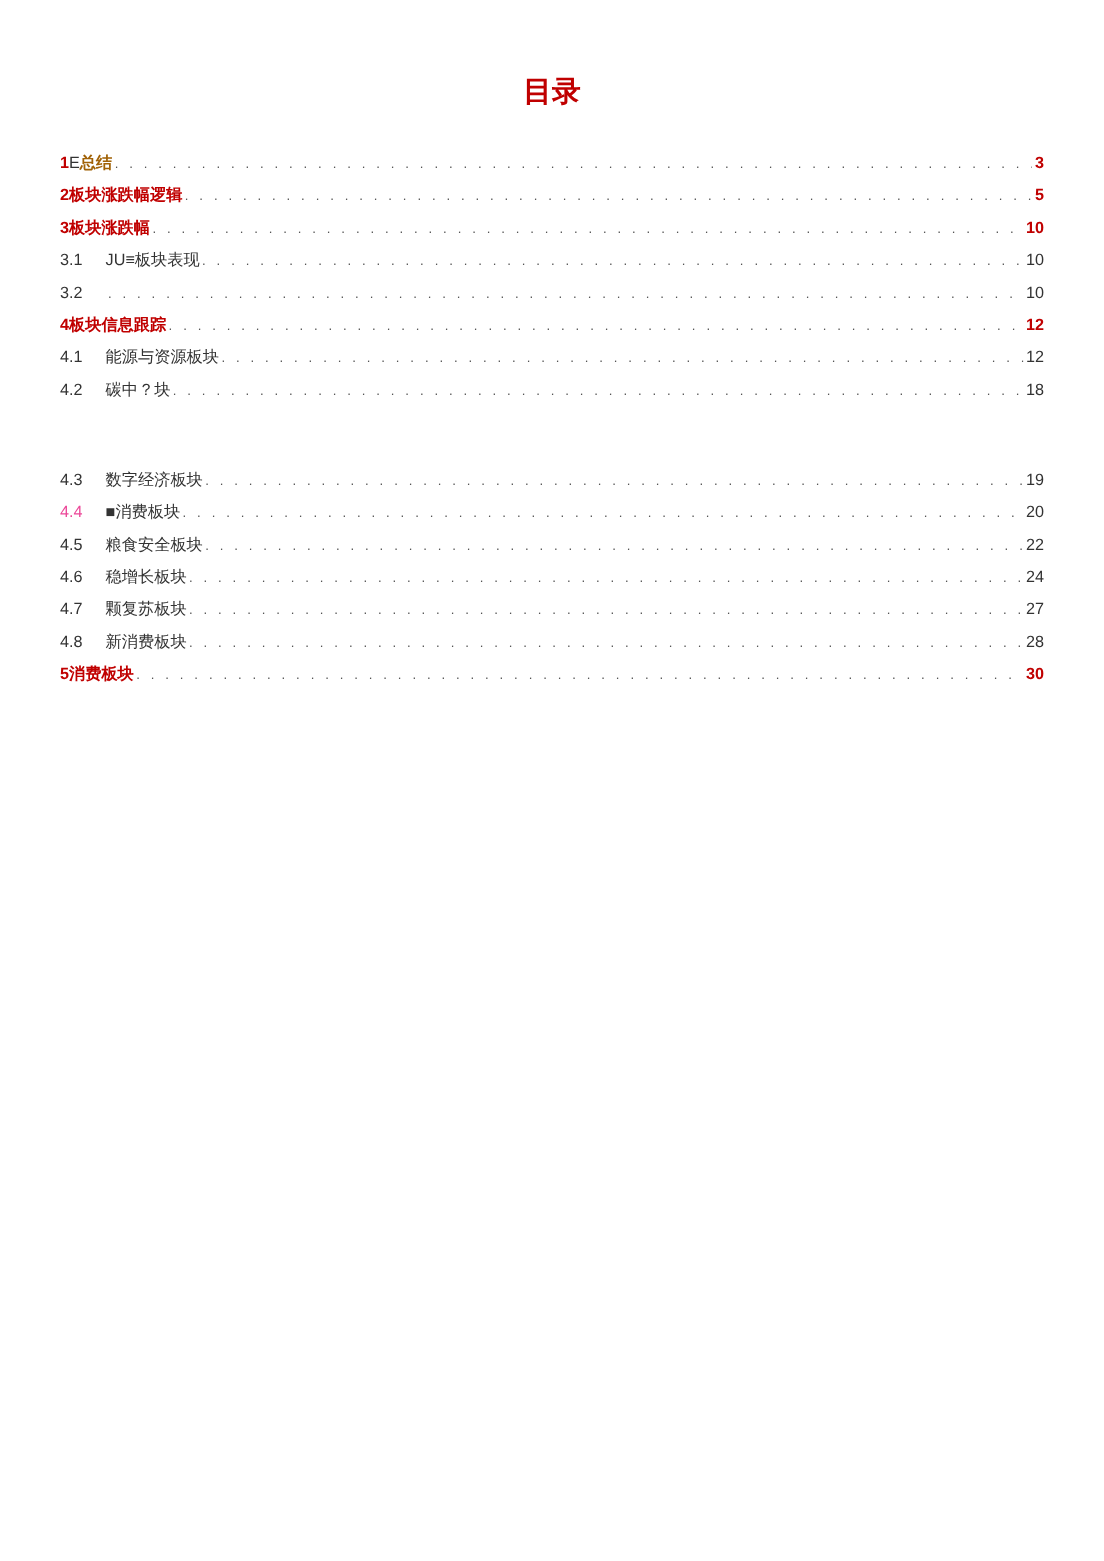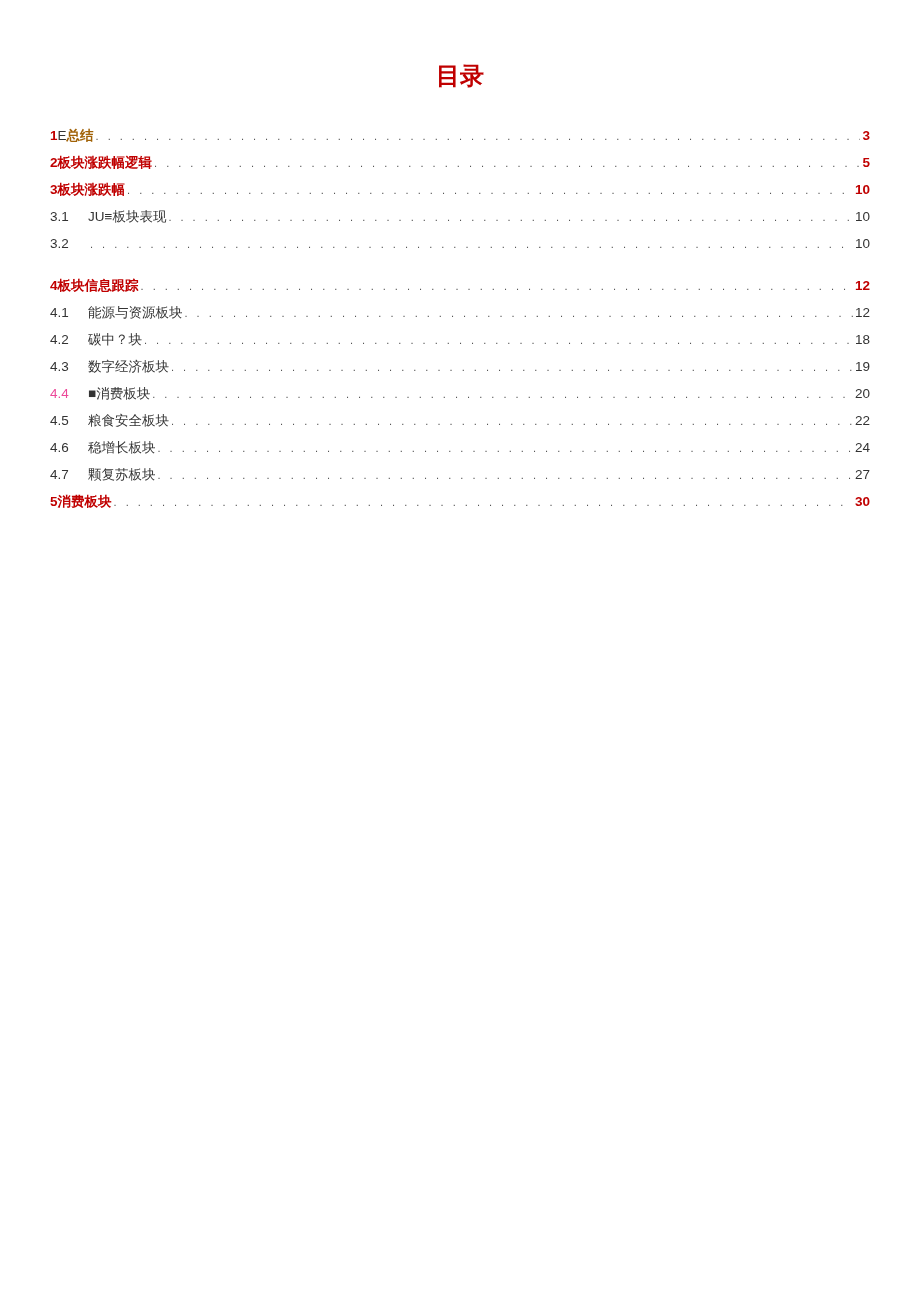--- a/index.html
+++ b/index.html
@@ -101,38 +101,38 @@
       <span class="toc-dots"></span>
       <span class="toc-page" style="color: rgb(51, 51, 51);">10</span>
     </div>
     <div class="toc-row level2">
       <span class="toc-number sub" style="color: rgb(51, 51, 51);">3.2</span>
       <span class="toc-dots"></span>
       <span class="toc-page" style="color: rgb(51, 51, 51);">10</span>
     </div>
     <div class="toc-row level1">
       <span class="toc-number" style="color: rgb(192, 0, 0);">4</span>
-      <span class="toc-text" style="color: rgb(192, 0, 0); margin-top: 15px;"> 板块信息跟踪</span>
+      <span class="toc-text" style="color: rgb(192, 0, 0);"> 板块信息跟踪</span>
       <span class="toc-dots"></span>
       <span class="toc-page" style="color: rgb(192, 0, 0);">12</span>
     </div>
     <div class="toc-row level2">
       <span class="toc-number sub" style="color: rgb(51, 51, 51);">4.1</span>
       <span class="toc-text" style="color: rgb(51, 51, 51);">能源与资源板块</span>
       <span class="toc-dots"></span>
       <span class="toc-page" style="color: rgb(51, 51, 51);">12</span>
     </div>
     <div class="toc-row level2">
       <span class="toc-number sub" style="color: rgb(51, 51, 51);">4.2</span>
       <span class="toc-text" style="color: rgb(51, 51, 51);">碳中？块</span>
       <span class="toc-dots"></span>
       <span class="toc-page" style="color: rgb(51, 51, 51);">18</span>
     </div>
     <div class="toc-row level2">
-      <span class="toc-number sub" style="color: rgb(51, 51, 51);">4.3</span>
+      <span class="toc-number sub" style="color: rgb(51, 51, 51); margin-top: 48px;">4.3</span>
       <span class="toc-text" style="color: rgb(51, 51, 51);">数字经济板块</span>
       <span class="toc-dots"></span>
       <span class="toc-page" style="color: rgb(51, 51, 51);">19</span>
     </div>
     <div class="toc-row level2">
       <span class="toc-number sub" style="color: #ec4899;">4.4</span>
       <span class="toc-text" style="color: rgb(51, 51, 51);">■消费板块</span>
       <span class="toc-dots"></span>
       <span class="toc-page" style="color: rgb(51, 51, 51);">20</span>
     </div>
@@ -147,19 +147,25 @@
       <span class="toc-text" style="color: rgb(51, 51, 51);">稳增长板块</span>
       <span class="toc-dots"></span>
       <span class="toc-page" style="color: rgb(51, 51, 51);">24</span>
     </div>
     <div class="toc-row level2">
       <span class="toc-number sub" style="color: rgb(51, 51, 51);">4.7</span>
       <span class="toc-text" style="color: rgb(51, 51, 51);">颗复苏板块</span>
       <span class="toc-dots"></span>
       <span class="toc-page" style="color: rgb(51, 51, 51);">27</span>
     </div>
+    <div class="toc-row level2">
+      <span class="toc-number sub" style="color: rgb(51, 51, 51);">4.8</span>
+      <span class="toc-text" style="color: rgb(51, 51, 51);">新消费板块</span>
+      <span class="toc-dots"></span>
+      <span class="toc-page" style="color: rgb(51, 51, 51);">28</span>
+    </div>
     <div class="toc-row level1">
       <span class="toc-number" style="color: rgb(192, 0, 0);">5</span>
       <span class="toc-text" style="color: rgb(192, 0, 0);"> 消费板块</span>
       <span class="toc-dots"></span>
       <span class="toc-page" style="color: rgb(192, 0, 0);">30</span>
     </div>
   </div>
 
 </body></html>

